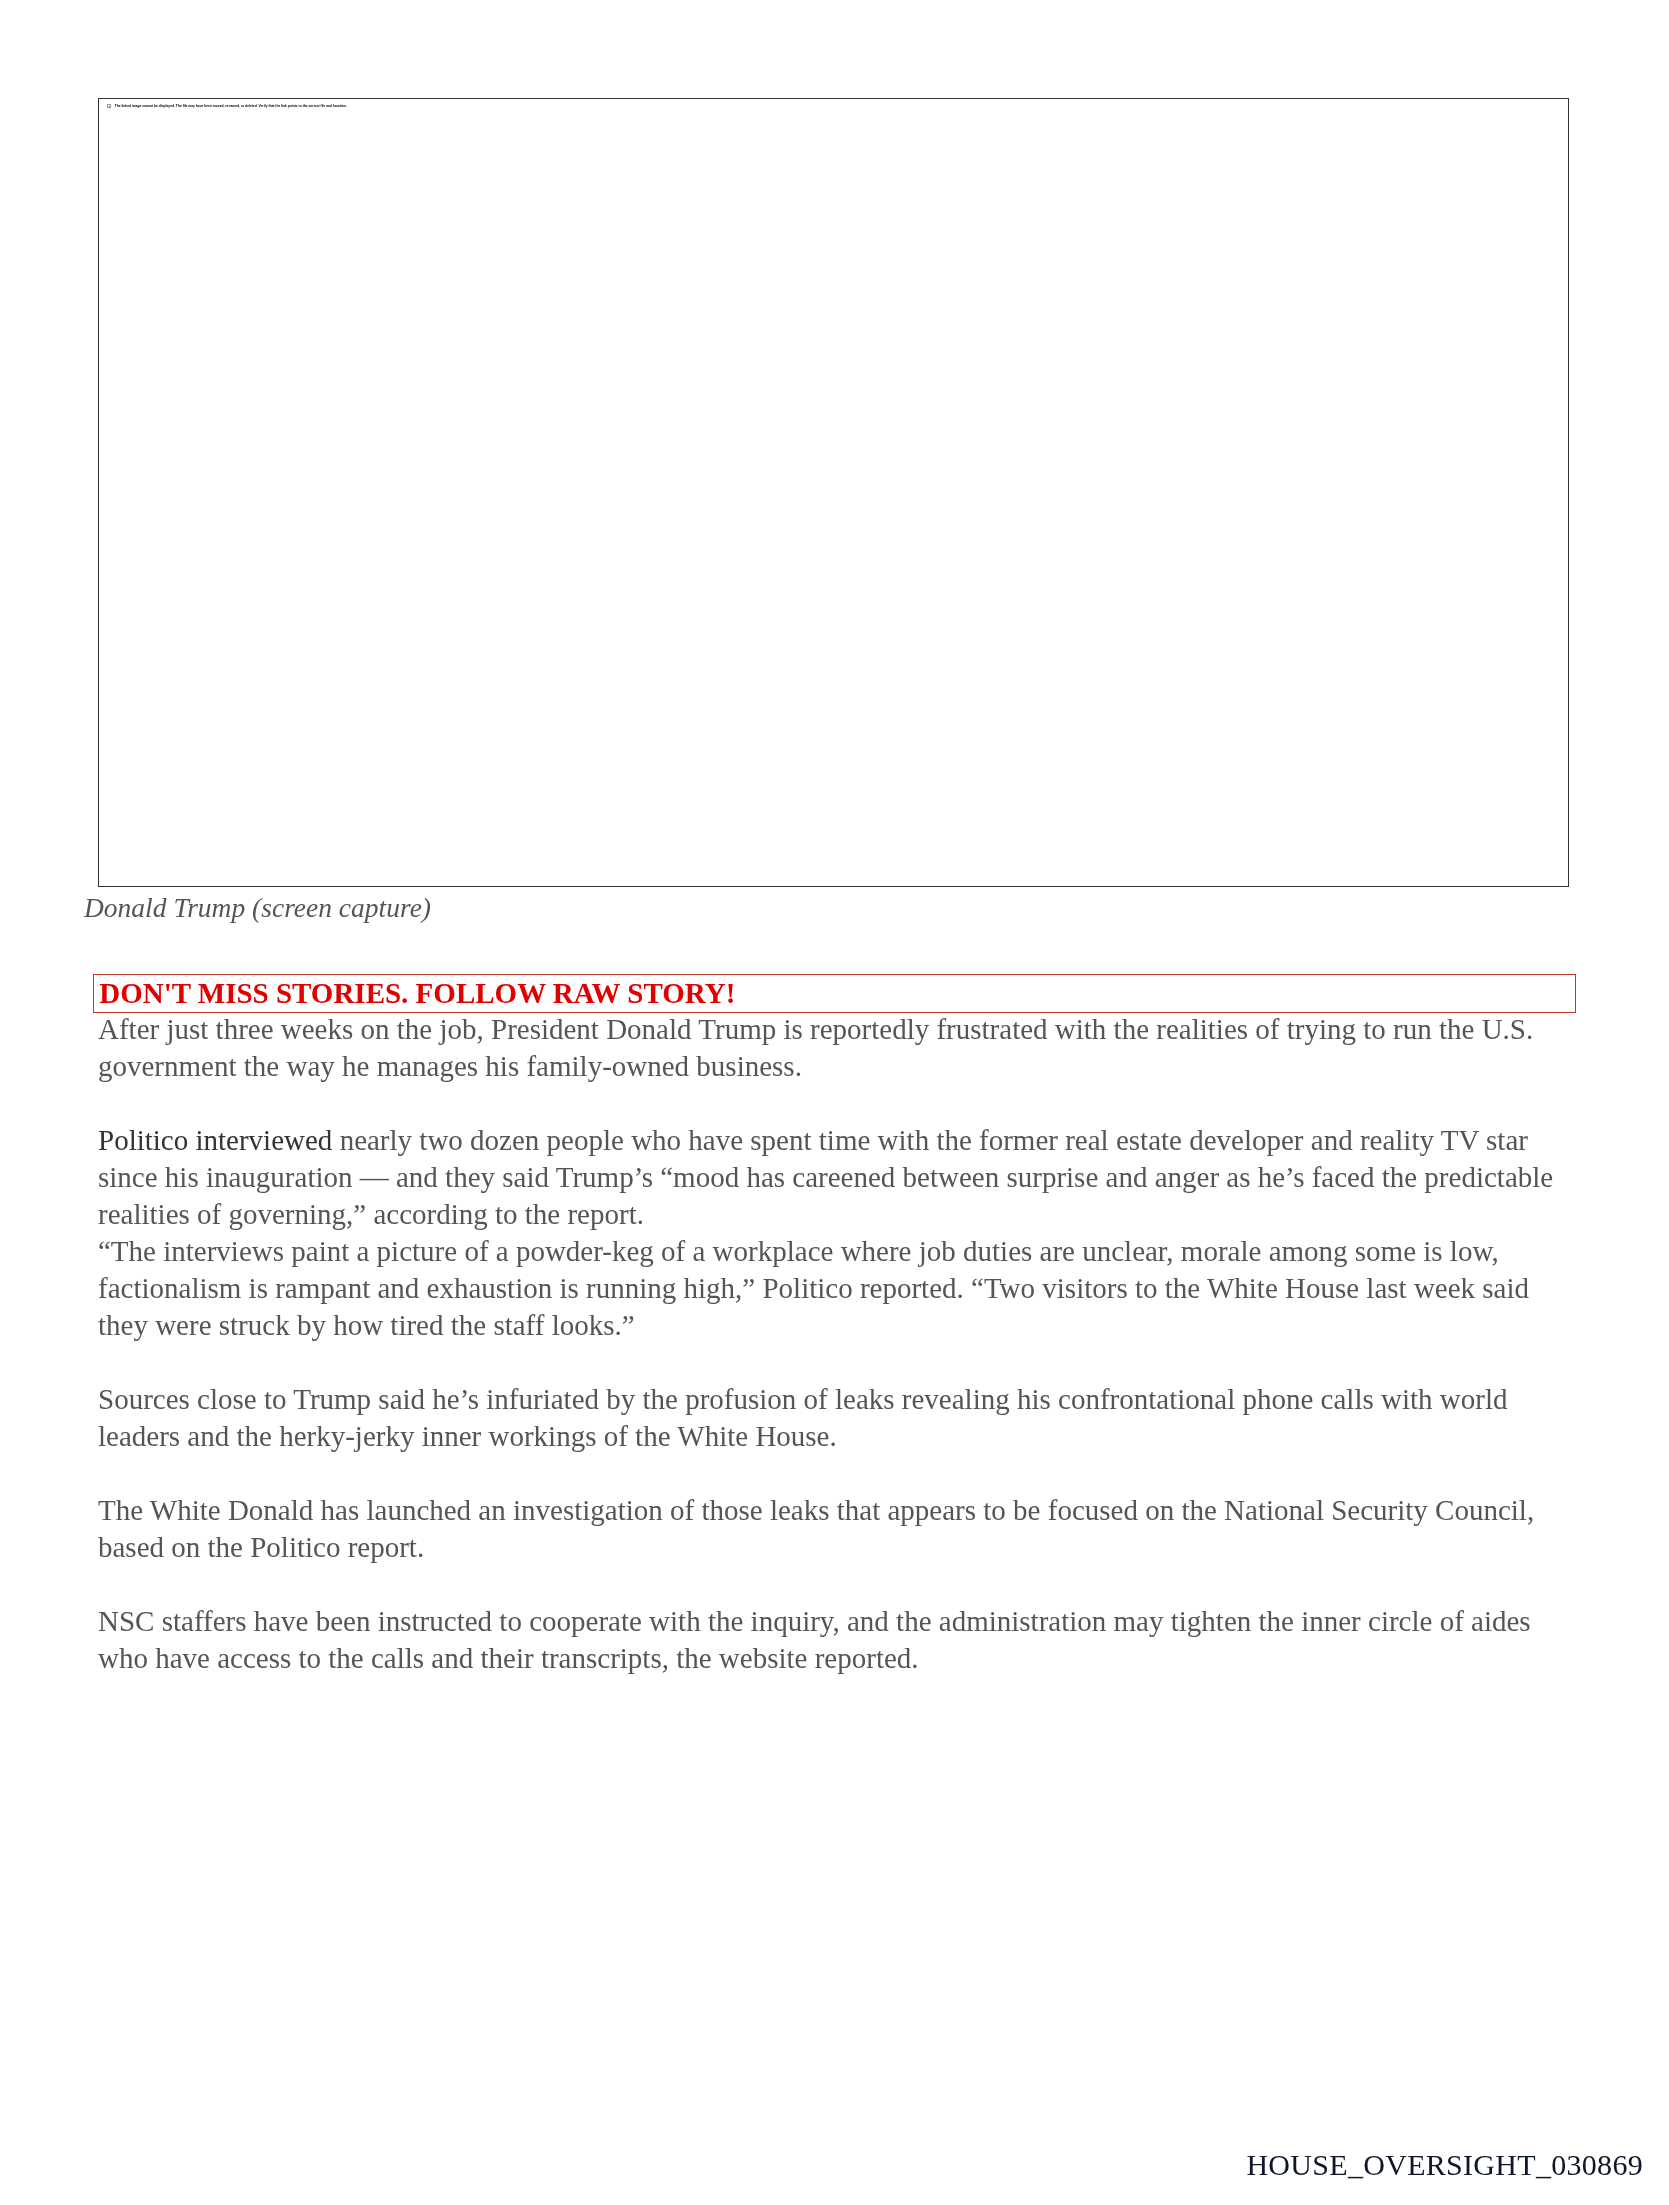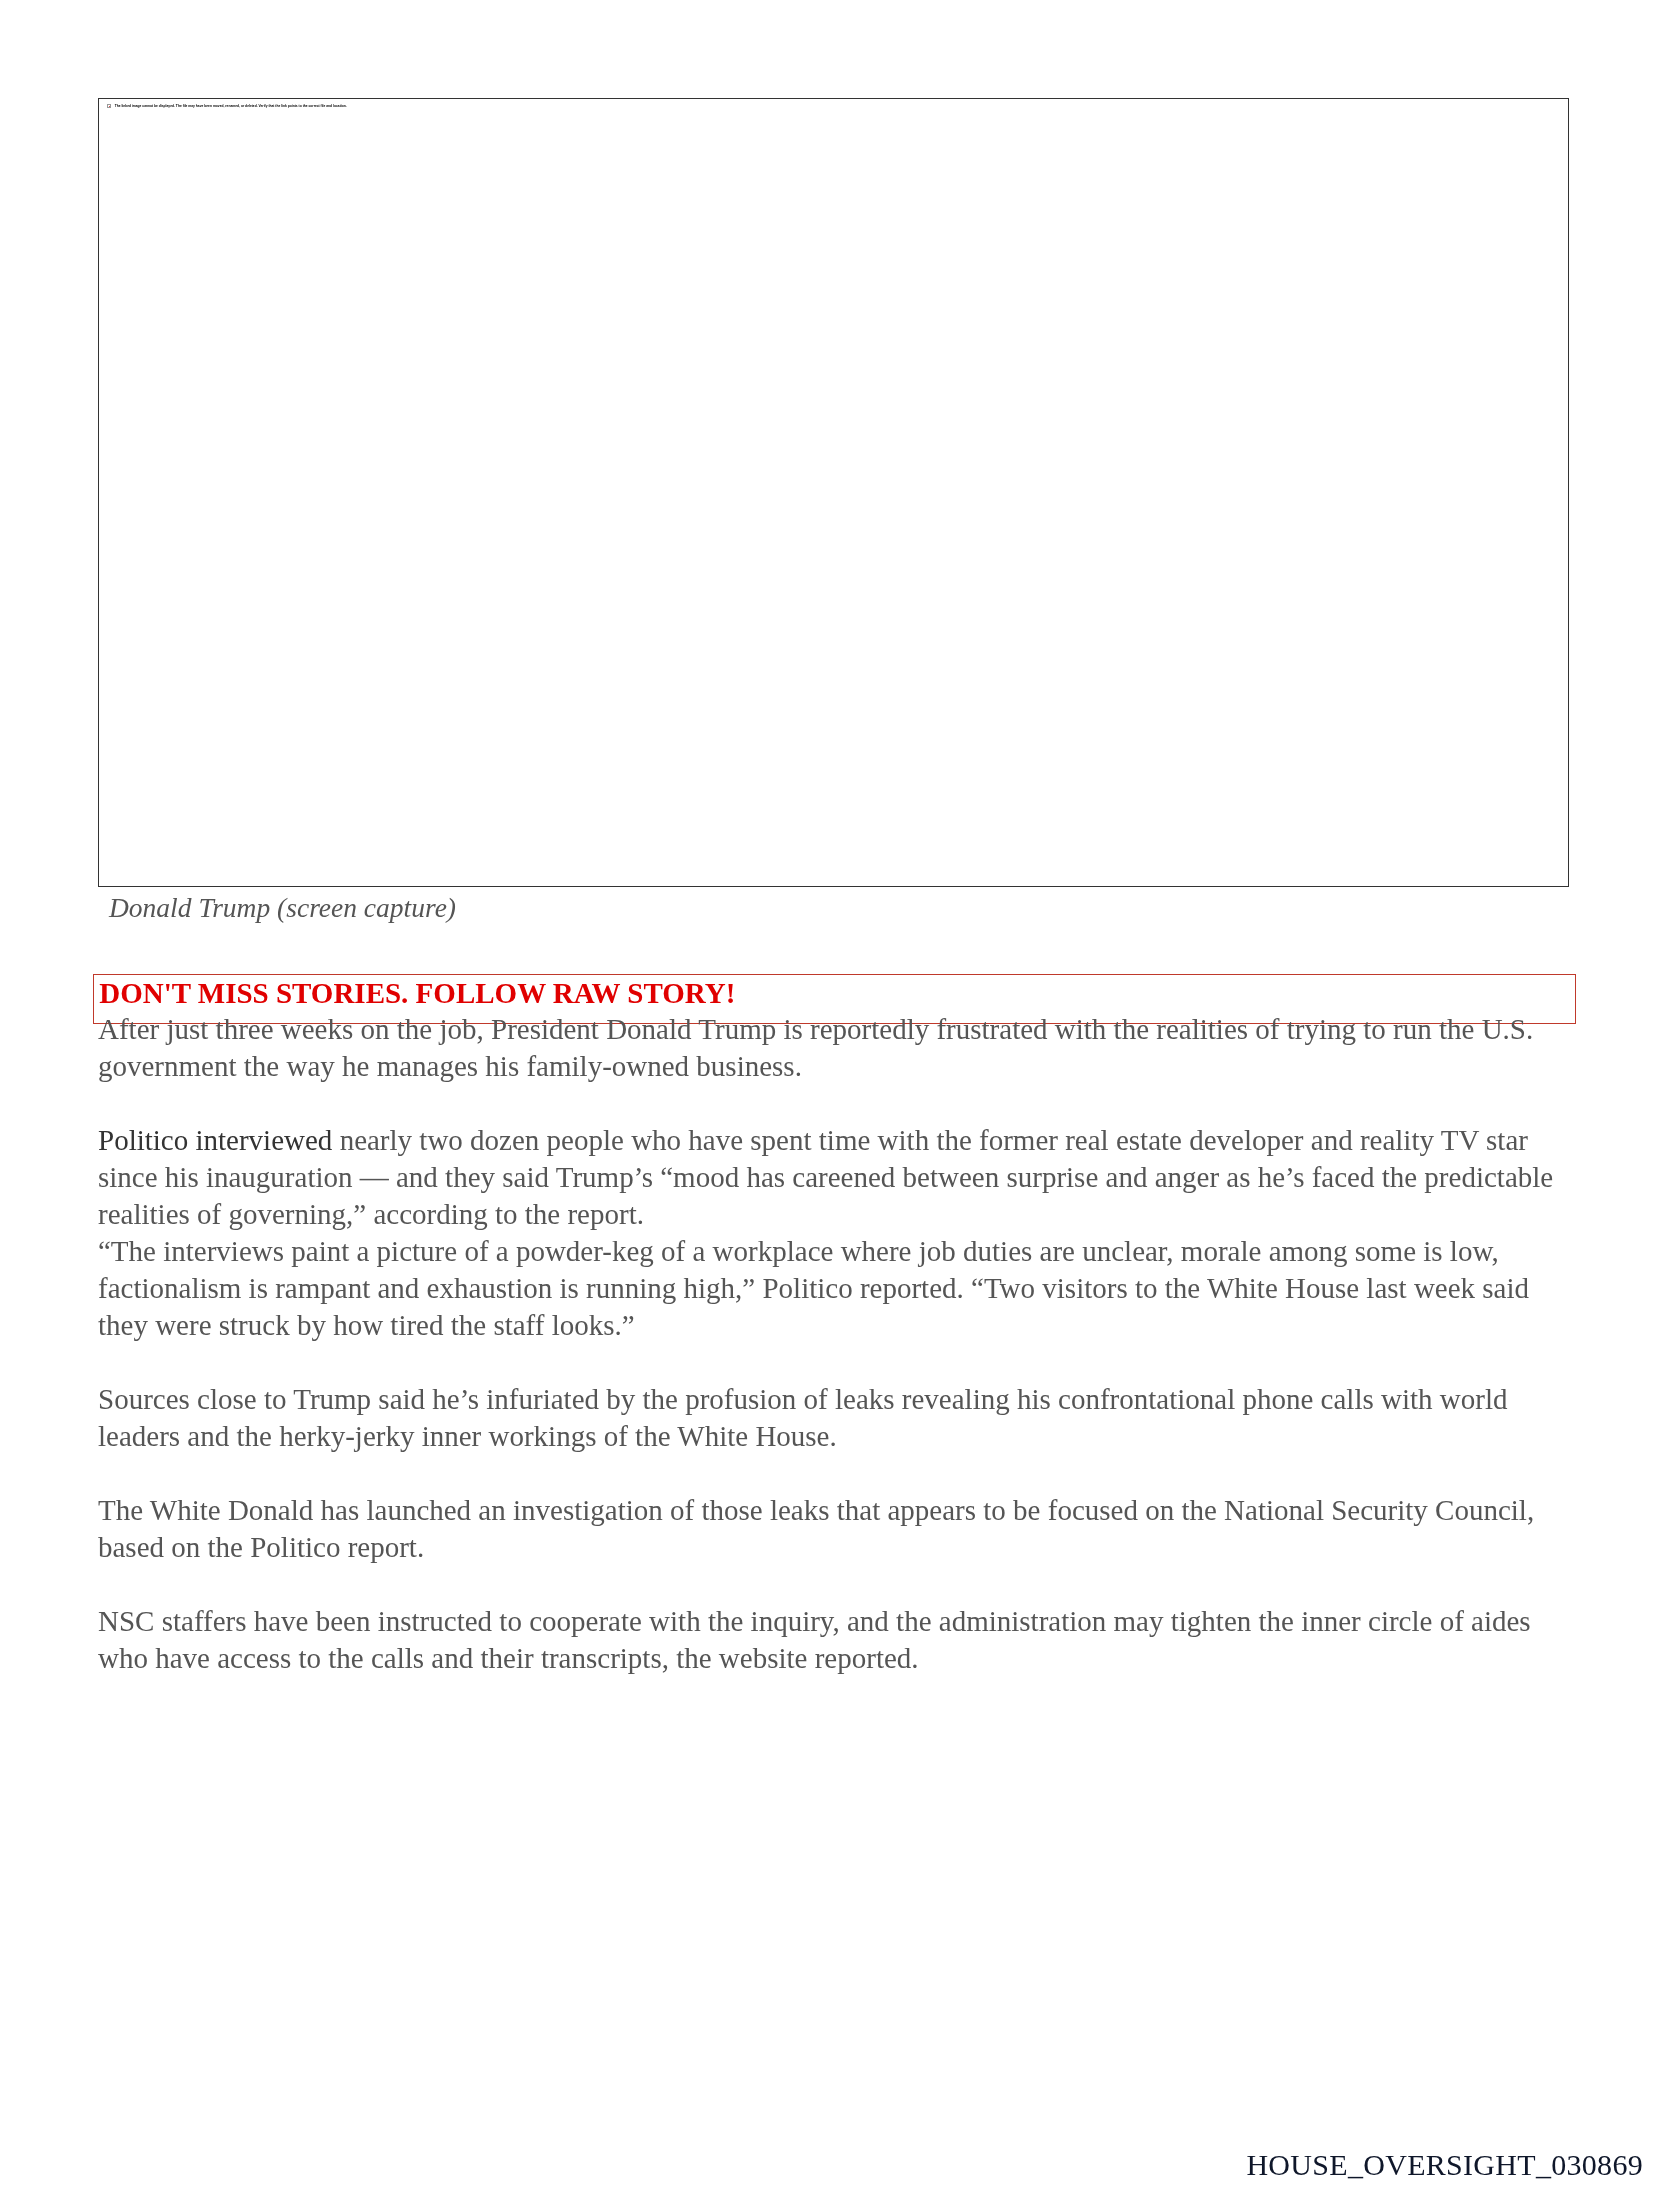--- a/index.html
+++ b/index.html
@@ -48,34 +48,34 @@
       content: "";
       position: absolute;
       left: 0.7px;
       top: 0.7px;
       width: 1.3px;
       height: 1.3px;
       background: #d9534f;
     }
     .caption {
       position: absolute;
-      left: 109px;
+      left: 84px;
       top: 889px;
       font-size: 27.5px;
       font-style: italic;
       color: #555555;
       line-height: 37px;
       white-space: nowrap;
     }
     .promo-box {
       position: absolute;
       left: 93px;
       top: 974px;
       width: 1483px;
-      height: 50px;
+      height: 39px;
       border: 1.3px solid #c0392b;
       box-sizing: border-box;
     }
     .promo-link {
       position: absolute;
       left: 5.2px;
       top: 0.7px;
       font-size: 29px;
       font-weight: bold;
       color: #e00000;

